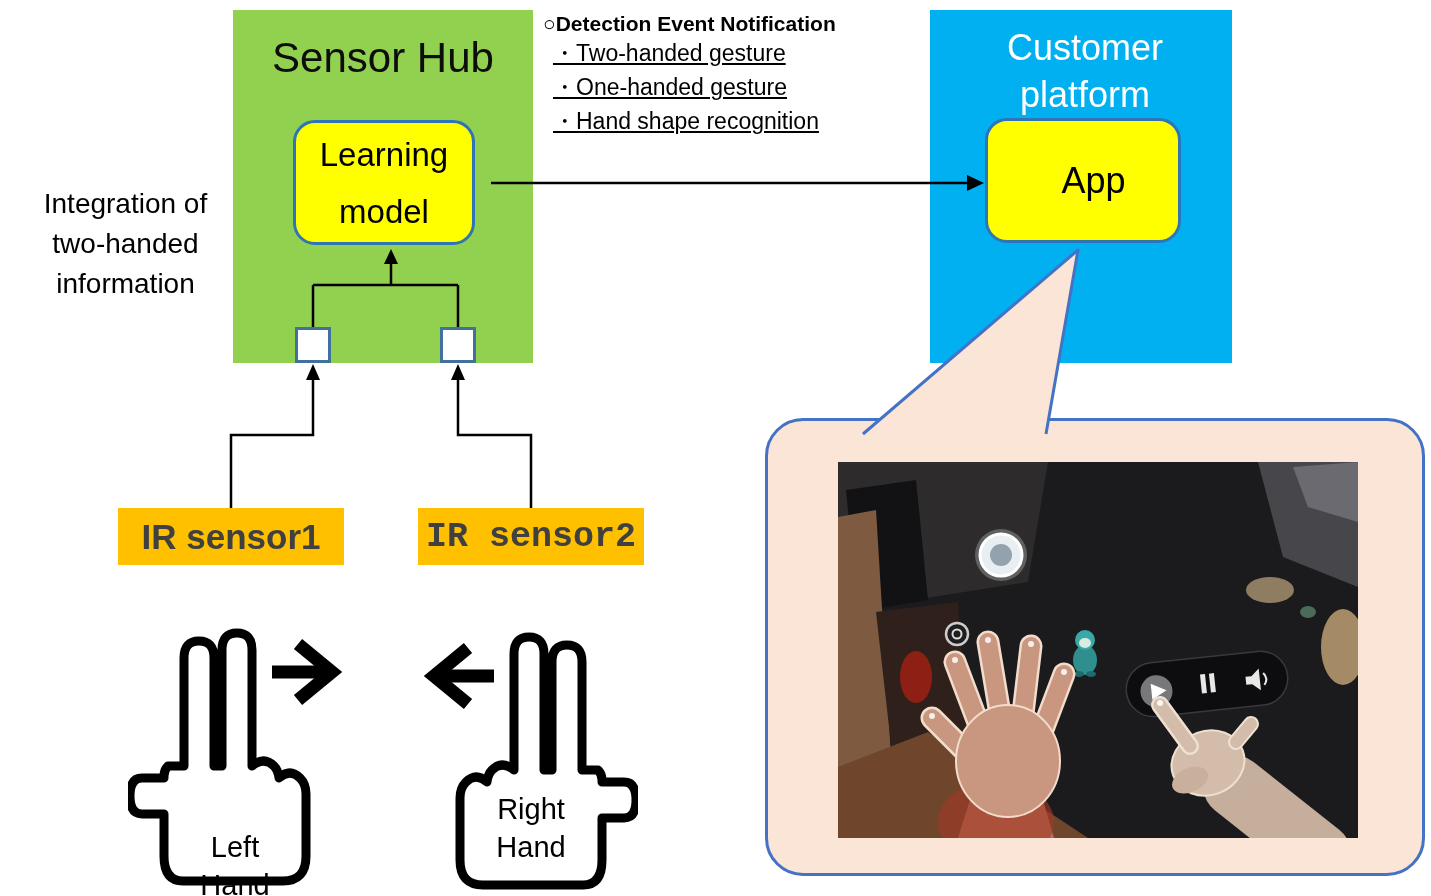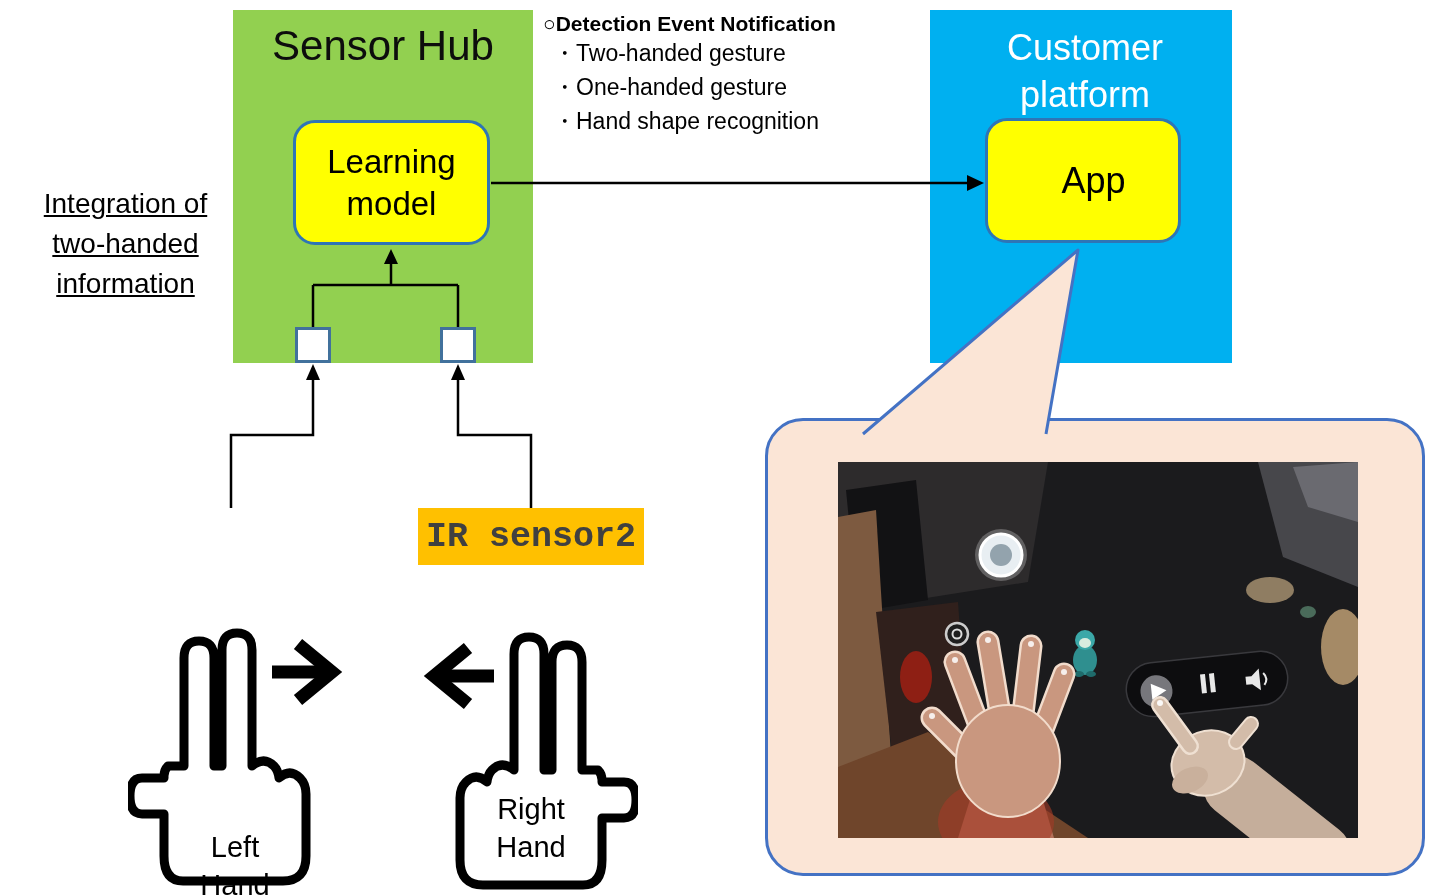--- a/index.html
+++ b/index.html
@@ -4,45 +4,45 @@
 <style>
   * { margin:0; padding:0; box-sizing:border-box; }
   html,body { background:#fff; }
   body { font-family:"Liberation Sans","DejaVu Sans",sans-serif; color:#000; }
   #canvas { position:relative; width:1431px; height:896px; background:#ffffff; overflow:hidden; }
 
   .abs { position:absolute; }
 
   
   .hub-box { left:233px; top:10px; width:300px; height:353px; background:#92D050; z-index:1; }
-  .hub-title { width:100%; text-align:center; padding-top:12px; font-size:42px; color:#0d0d0d; }
+  .hub-title { width:100%; text-align:center; padding-top:24px; font-size:42px; color:#0d0d0d; }
 
   .platform-box { left:930px; top:10px; width:302px; height:353px; background:#00B0F0; z-index:1;padding-left:8px; }
   .platform-title { width:230px; margin:14px auto 0 auto; text-align:center; font-size:36px; line-height:47px; color:#ffffff; }
 
   .yellow-node { background:#FFFF00; border:3px solid #2E75B6; border-radius:22px;
                  display:flex; align-items:center; justify-content:center; text-align:center; z-index:3; }
-  .learning-model { left:293px; top:120px; width:197px; height:125px; font-size:33px; line-height:42px; }
+  .learning-model { left:293px; top:120px; width:182px; height:125px; font-size:33px; line-height:57px; }
   .app-node { left:985px; top:118px; width:196px; height:125px; font-size:36px;padding-left:21px; }
 
   .port { width:36px; height:36px; background:#ffffff; border:3px solid #41719C; z-index:3; }
   .port-left  { left:295px; top:327px; }
   .port-right { left:440px; top:327px; }
 
   .sensor-box { width:226px; height:57px; background:#FFC000; display:flex; align-items:center; justify-content:center;
                 font-size:35px; font-weight:700; color:#404040; z-index:3; }
   .sensor-1 { left:118px; top:508px; }
   .sensor-2 { left:418px; top:508px;font-family:Liberation Mono, monospace; }
 
   .notif { left:543px; top:12px; width:405px; z-index:3; }
   .notif-title { font-size:21px; font-weight:700; color:#000; }
-  .notif-item { font-size:23px; line-height:33px; color:#000; margin-left:10px; margin-top:1px; }
+  .notif-item { font-size:23px; line-height:33px; color:#000; margin-left:10px; margin-top:1px;text-decoration:underline; }
 
   .integration { left:18px; top:184px; width:215px; text-align:center; font-size:28px; line-height:40px; z-index:3; }
-  .integration span { display:block;text-decoration:underline; }
+  .integration span { display:block; }
 
   svg.connectors { left:0; top:0; width:1431px; height:896px; z-index:2; pointer-events:none; }
   svg.tail-svg   { left:0; top:0; width:1431px; height:896px; z-index:5; pointer-events:none; }
 
   .bubble { left:765px; top:418px; width:660px; height:458px; background:#FBE5D6;
             border:3px solid #4472C4; border-radius:38px; z-index:4; }
   .photo { left:838px; top:462px; width:520px; height:376px; z-index:6; }
 
   .hand-icon { width:220px; height:260px; z-index:3; }
   .hand-left  { left:128px; top:628px; }
@@ -97,20 +97,23 @@
     <div class="notif-item">・One-handed gesture</div>
     <div class="notif-item">・Hand shape recognition</div>
   </div>
 
   <div class="abs integration">
     <span>Integration of</span>
     <span>two-handed</span>
     <span>information</span>
   </div>
 
+  <div class="abs sensor-box sensor-1">
+    <span>IR sensor1</span>
+  </div>
   <div class="abs sensor-box sensor-2">
     <span>IR sensor2</span>
   </div>
 
   <svg class="abs hand-icon hand-left" viewBox="0 0 220 260">
     <g fill="#ffffff" stroke="#000000" stroke-width="9" stroke-linejoin="round" stroke-linecap="round">
       <path d="M 55,253 Q 36,253 36,228 L 36,186 L 14,186 Q 2,186 2,168 Q 2,150 14,150 L 36,150 L 36,148 Q 36,142 40,138 L 56,138 L 56,30 Q 56,13 71,13 Q 86,13 86,30 L 86,138 L 94,138 L 94,22 Q 94,5 109,5 Q 124,5 124,22 L 124,138 Q 136,128 146,138 Q 150,142 151,150 Q 162,140 172,150 Q 178,156 178,166 L 178,228 Q 178,253 155,253 Z"></path>
     </g>
     <g fill="none" stroke="#000000" stroke-width="13" stroke-linejoin="miter">
       <path d="M 144,44 H 196"></path>

